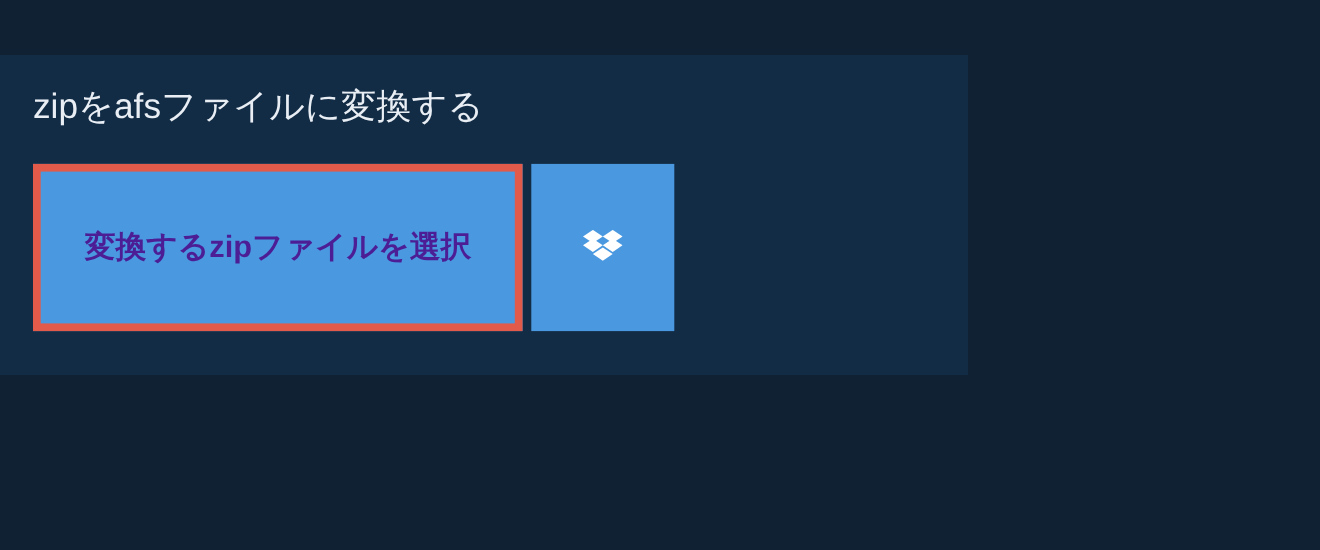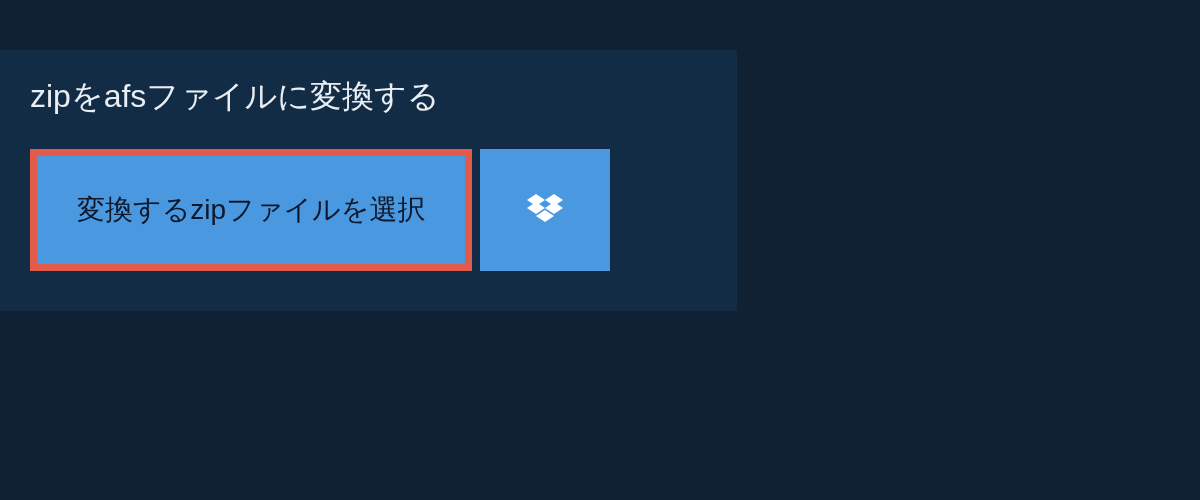--- a/index.html
+++ b/index.html
@@ -9,42 +9,42 @@
     }
     body {
       background-color: #0f2133;
       font-family: -apple-system, BlinkMacSystemFont, "Segoe UI", "Hiragino Sans", "Hiragino Kaku Gothic ProN", Meiryo, sans-serif;
       width: 1200px;
       height: 500px;
       overflow: hidden;
     }
     .panel {
       background-color: #132c45;
-      width: 737px;
+      width: 880px;
       margin-top: 50px;
       padding-bottom: 40px;
     }
     .title {
       color: #e8eef4;
       font-size: 32px;
       font-weight: 400;
       padding: 25px 30px 30px 30px;
     }
     .button-row {
       display: flex;
       gap: 8px;
       padding: 0 30px;
     }
     .select-button {
       background-color: #4a99e0;
       border: 7px solid #e15a4a;
-      color: #0f172a;
+      color: #4c1d95;
       font-size: 28px;
-      font-weight: 400;
-      padding: 35px 40px;
+      font-weight: 700;
+      padding: 50px 40px;
       cursor: pointer;
       display: inline-flex;
       align-items: center;
       justify-content: center;
     }
     .dropbox-button {
       background-color: #4a99e0;
       color: #ffffff;
       width: 130px;
       cursor: pointer;

